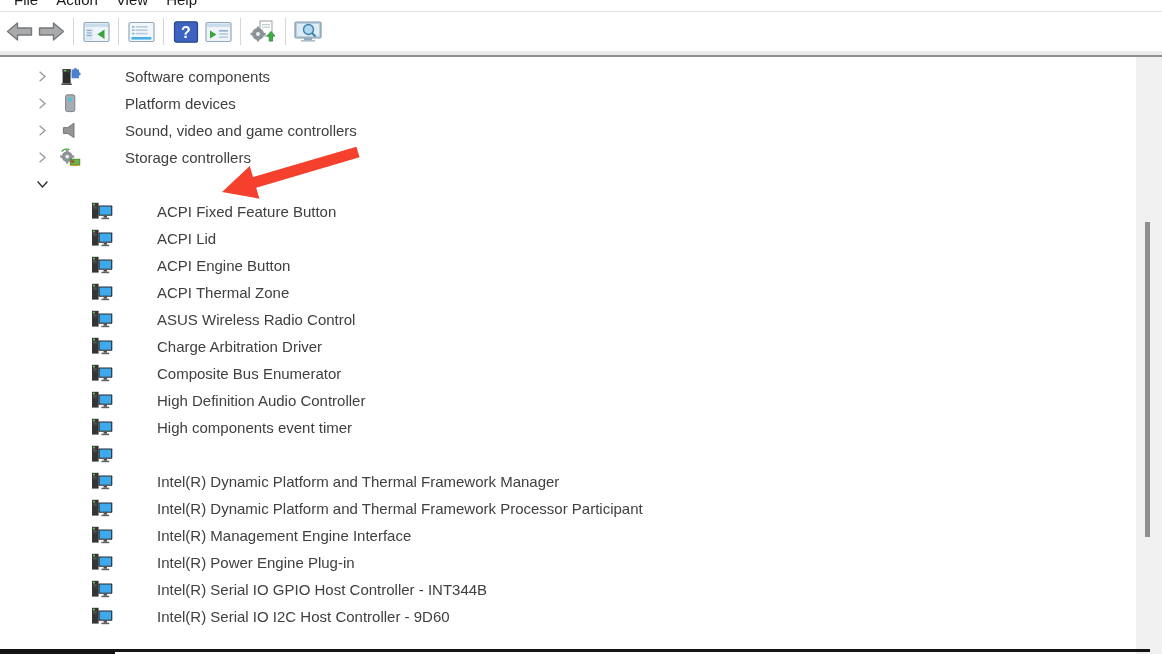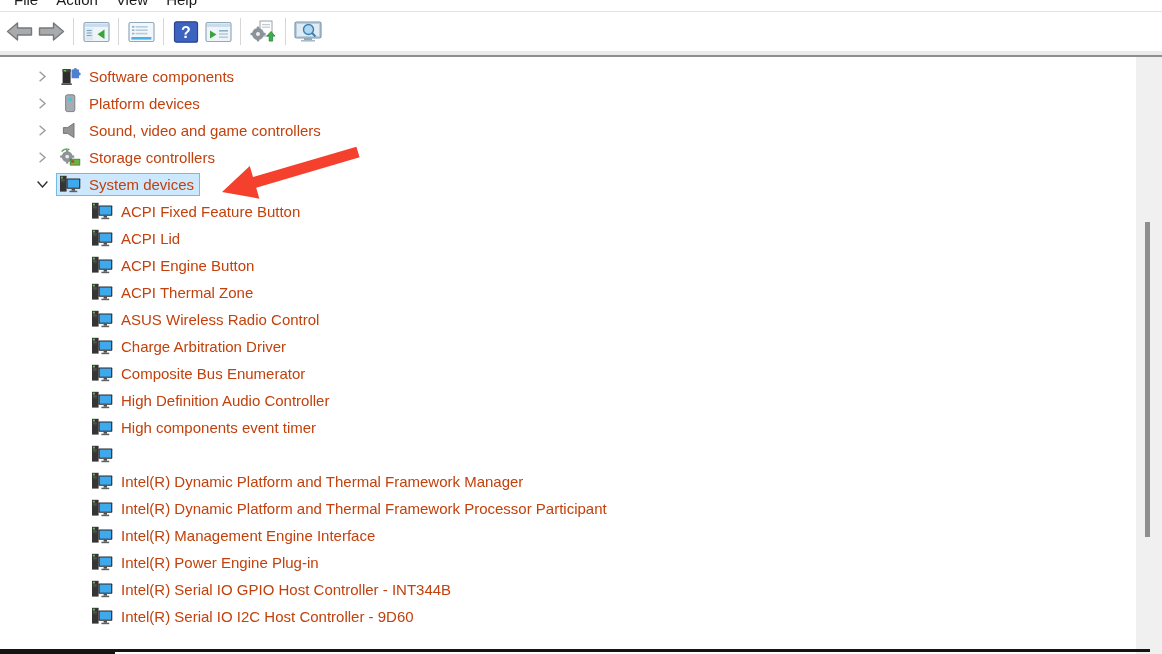--- a/index.html
+++ b/index.html
@@ -25,21 +25,21 @@
   .tree { padding-top:6px; }
   .row { height:27px; display:flex; align-items:center; white-space:nowrap; }
   .chev { width:16px; height:16px; margin-left:34px; flex:0 0 16px;
           display:flex; align-items:center; justify-content:center; }
   .rowbody { display:flex; align-items:center; border:1px solid transparent;
              padding:1px 5px 1px 2px; margin-left:6px; }
   .row.level1 .rowbody { margin-left:88px;justify-content:center; }
   .rowbody.selected { background:#cce8ff; border-color:#70bce6; }
   .icon { width:22px; height:19px; margin-right:8px; flex:0 0 22px; }
   .icon svg { display:block; }
-  .label { font-size:15px; color:#c2410c; }
+  .label { font-size:15px; color:#404040;margin-left:36px; }
 
   
   .scrollbar { position:absolute; top:0; right:0; bottom:0; width:26px; background:#f0f0f0; }
   .scroll-thumb { position:absolute; left:9px; width:5px; top:165px; height:315px; background:#8f8f8f; }
 
   
   .arrow-overlay { position:absolute; left:0; top:0; width:1162px; height:597px;
                    pointer-events:none; z-index:5; }
 
   
@@ -236,35 +236,20 @@
             </span>
             <span class="label">Storage controllers</span>
           </span>
         </div>
         <div class="row level0">
           <span class="chev">
             <svg width="13" height="9" viewBox="0 0 13 9">
               <polyline points="1.6,1.6 6.5,6.9 11.4,1.6" fill="none" stroke="#2e2e2e" stroke-width="1.4"></polyline>
             </svg>
           </span>
-          <span class="rowbody selected">
-            <span class="icon">
-              <svg width="22" height="19" viewBox="0 0 22 19">
-                <rect x="1" y="0.8" width="6.6" height="15.8" fill="#353535"></rect>
-                <rect x="1.9" y="1.7" width="2" height="1.8" fill="#5fbf4e"></rect>
-                <rect x="1.9" y="4.6" width="3.8" height="0.9" fill="#707070"></rect>
-                <rect x="1.9" y="6.4" width="3.8" height="0.9" fill="#4e4e4e"></rect>
-                <rect x="7.5" y="3.4" width="13.8" height="10.4" rx="0.8" fill="#282828"></rect>
-                <rect x="8.6" y="4.5" width="11.6" height="8.2" fill="#3fa9ee"></rect>
-                <rect x="12.6" y="13.8" width="3.4" height="1.9" fill="#4c4c4c"></rect>
-                <rect x="10.4" y="15.7" width="7.8" height="1.5" fill="#5f5f5f"></rect>
-              </svg>
-            </span>
-            <span class="label">System devices</span>
-          </span>
         </div>
         <div class="row level1">
           <span class="rowbody">
             <span class="icon">
               <svg width="22" height="19" viewBox="0 0 22 19">
                 <rect x="1" y="0.8" width="6.6" height="15.8" fill="#353535"></rect>
                 <rect x="1.9" y="1.7" width="2" height="1.8" fill="#5fbf4e"></rect>
                 <rect x="1.9" y="4.6" width="3.8" height="0.9" fill="#707070"></rect>
                 <rect x="1.9" y="6.4" width="3.8" height="0.9" fill="#4e4e4e"></rect>
                 <rect x="7.5" y="3.4" width="13.8" height="10.4" rx="0.8" fill="#282828"></rect>

